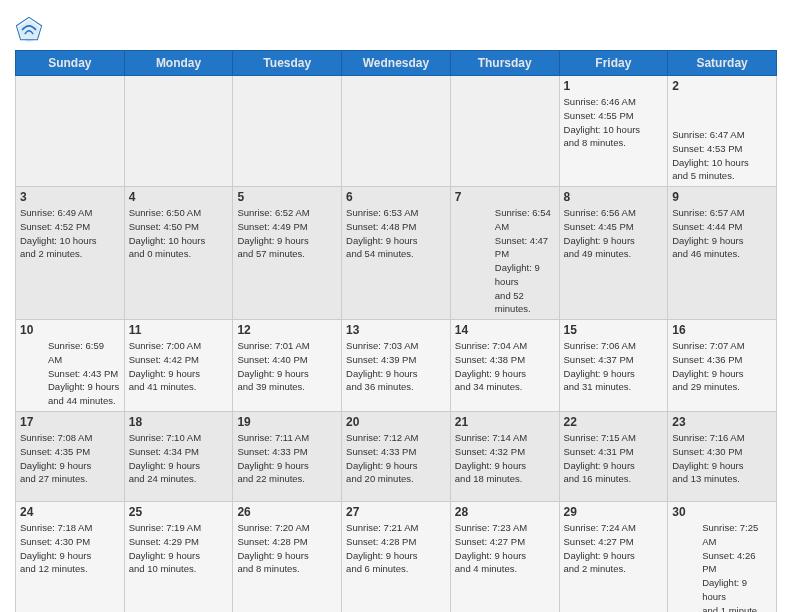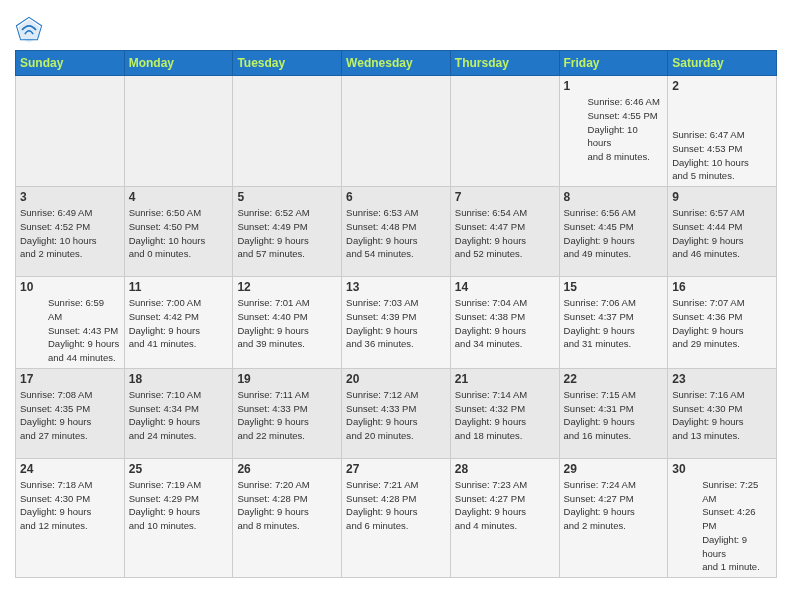--- a/index.html
+++ b/index.html
@@ -53,25 +53,25 @@
       font-size: 15px;
       color: #555;
     }
     table {
       width: 100%;
       border-collapse: collapse;
       table-layout: fixed;
     }
     thead tr th {
       background: #2176c7;
-      color: #bef264;
+      color: #e5e5e5;
       font-size: 12px;
       font-weight: bold;
       padding: 5px 4px;
-      text-align: left;
+      text-align: center;
       border: 1px solid #1a5fa3;
     }
     tbody tr td {
       border: 1px solid #ccc;
       vertical-align: top;
       padding: 3px 4px;
       font-size: 10px;
       color: #333;
       background: #fff;
       min-height: 80px;
@@ -134,21 +134,21 @@
   </thead>
   <tbody id="calendar-body">
   <tr>
         <td class="empty-cell"></td>
         <td class="empty-cell"></td>
         <td class="empty-cell"></td>
         <td class="empty-cell"></td>
         <td class="empty-cell"></td>
         <td>
           <span class="day-number">1</span>
-          <div class="day-info" style="white-space: pre-line; margin-left: 24px;">Sunrise: 6:46 AM
+          <div class="day-info" style="white-space: pre-line;">Sunrise: 6:46 AM
 Sunset: 4:55 PM
 Daylight: 10 hours
 and 8 minutes.</div>
         </td>
         <td>
           <span class="day-number">2</span>
           <div class="day-info" style="white-space: pre-line; margin-top: 35px;">Sunrise: 6:47 AM
 Sunset: 4:53 PM
 Daylight: 10 hours
 and 5 minutes.</div>
@@ -178,21 +178,21 @@
         </td>
         <td>
           <span class="day-number">6</span>
           <div class="day-info" style="white-space: pre-line;">Sunrise: 6:53 AM
 Sunset: 4:48 PM
 Daylight: 9 hours
 and 54 minutes.</div>
         </td>
         <td>
           <span class="day-number">7</span>
-          <div class="day-info" style="white-space: pre-line;">Sunrise: 6:54 AM
+          <div class="day-info" style="white-space: pre-line; margin-left: 40px;">Sunrise: 6:54 AM
 Sunset: 4:47 PM
 Daylight: 9 hours
 and 52 minutes.</div>
         </td>
         <td>
           <span class="day-number">8</span>
           <div class="day-info" style="white-space: pre-line;">Sunrise: 6:56 AM
 Sunset: 4:45 PM
 Daylight: 9 hours
 and 49 minutes.</div>

